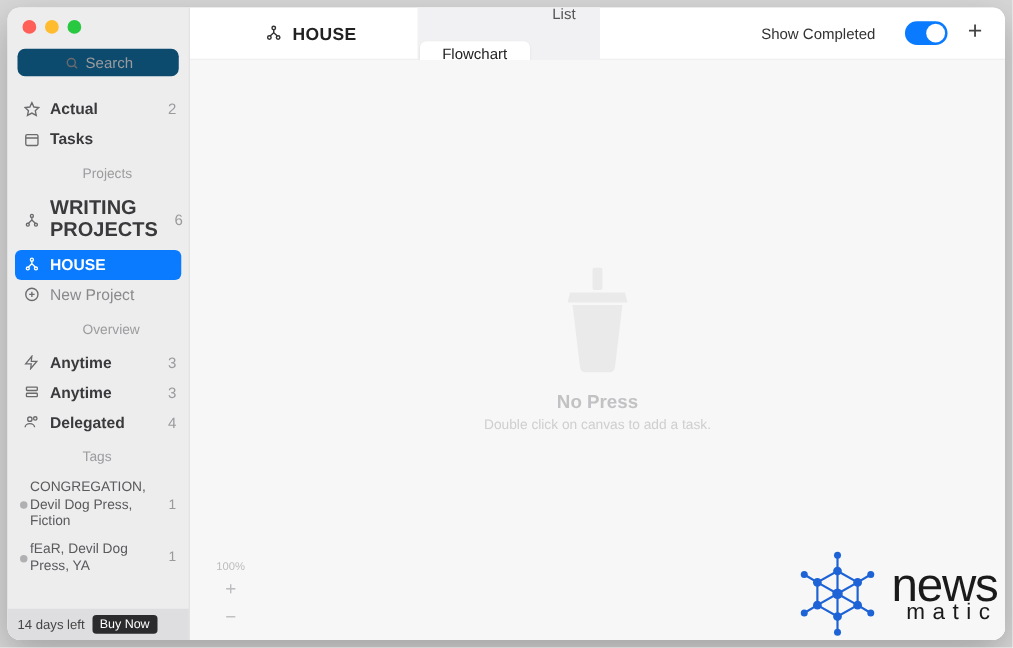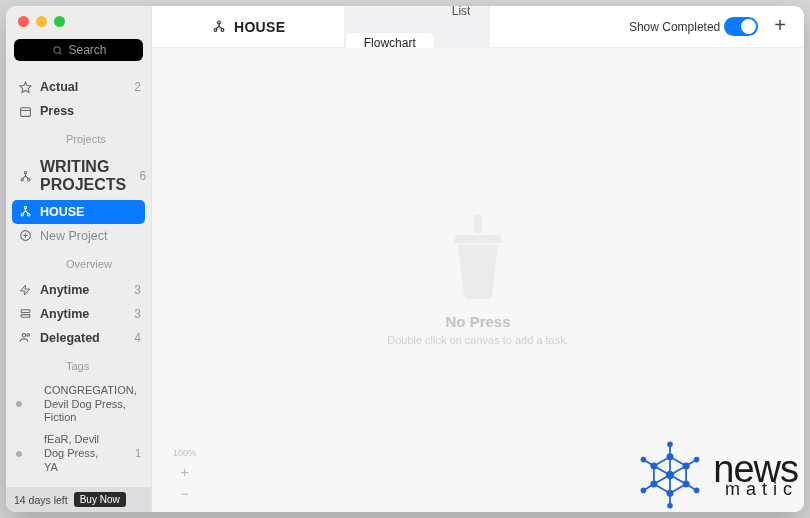--- a/index.html
+++ b/index.html
@@ -31,21 +31,21 @@
   .traffic {
     display: flex; gap: 7px;
     padding: 10px 12px 8px;
   }
   .tl { width: 11px; height: 11px; border-radius: 50%; }
   .tl.red { background: #ff5f57; }
   .tl.yellow { background: #febc2e; }
   .tl.green { background: #28c840; }
   .search {
     margin: 4px 8px 8px;
-    background: #000000;
+    background: #0c4a6e;
     border-radius: 6px;
     height: 22px;
     display: flex;
     align-items: center;
     justify-content: center;
     gap: 4px;
     color: #9b9b9d;
     font-size: 12px;
   }
   .nav-section { padding: 6px 0 2px; }
@@ -92,21 +92,21 @@
     flex-shrink: 0;
   }
   .nav-item.active .icon { color: #fff; }
   .tag-item {
     padding: 4px 10px 4px 22px;
     font-size: 11px;
     color: #5a5a5d;
     line-height: 1.25;
     display: flex;
     align-items: center;
-    gap: 22px;
+    gap: 2px;
   }
   .tag-item .dot {
     width: 6px; height: 6px; border-radius: 50%;
     background: #b0b0b2; flex-shrink: 0;
     margin-left: -12px;
   }
   .tag-item .tlabel { flex: 1; }
   .tag-item .count { color: #9a9a9d; font-size: 11px; }
   .trial-bar {
     margin-top: auto;
@@ -170,21 +170,21 @@
   }
   .seg .segbtn.active {
     background: #fff;
     box-shadow: 0 1px 2px rgba(0,0,0,.08);
     color: #222;
     margin-top: 32px;
   }
   .show-comp {
     display: flex;
     align-items: center;
-    gap: 4px;
+    gap: 24px;
     font-size: 12px;
     color: #333;
   }
   .toggle {
     width: 34px; height: 19px;
     background: #0a7bff;
     border-radius: 20px;
     position: relative;
     cursor: pointer;
   }
@@ -309,21 +309,21 @@
         <span class="label">Actual</span>
         <span class="count">2</span>
       </div>
       <div class="nav-item">
         <span class="icon">
           <svg width="13" height="13" viewBox="0 0 24 24" fill="none" stroke="currentColor" stroke-width="2">
               <rect x="3" y="5" width="18" height="16" rx="2"></rect>
               <line x1="3" y1="10" x2="21" y2="10"></line>
             </svg>
         </span>
-        <span class="label">Press</span>
+        <span class="label">Tasks</span>
         <span class="count"></span>
       </div>
     </div>
 
     <div class="section-title">Projects</div>
     <div class="nav-section">
       <div class="nav-item">
         <span class="icon">
           <svg width="13" height="13" viewBox="0 0 24 24" fill="none" stroke="currentColor" stroke-width="2">
               <circle cx="12" cy="5" r="2.2"></circle>

